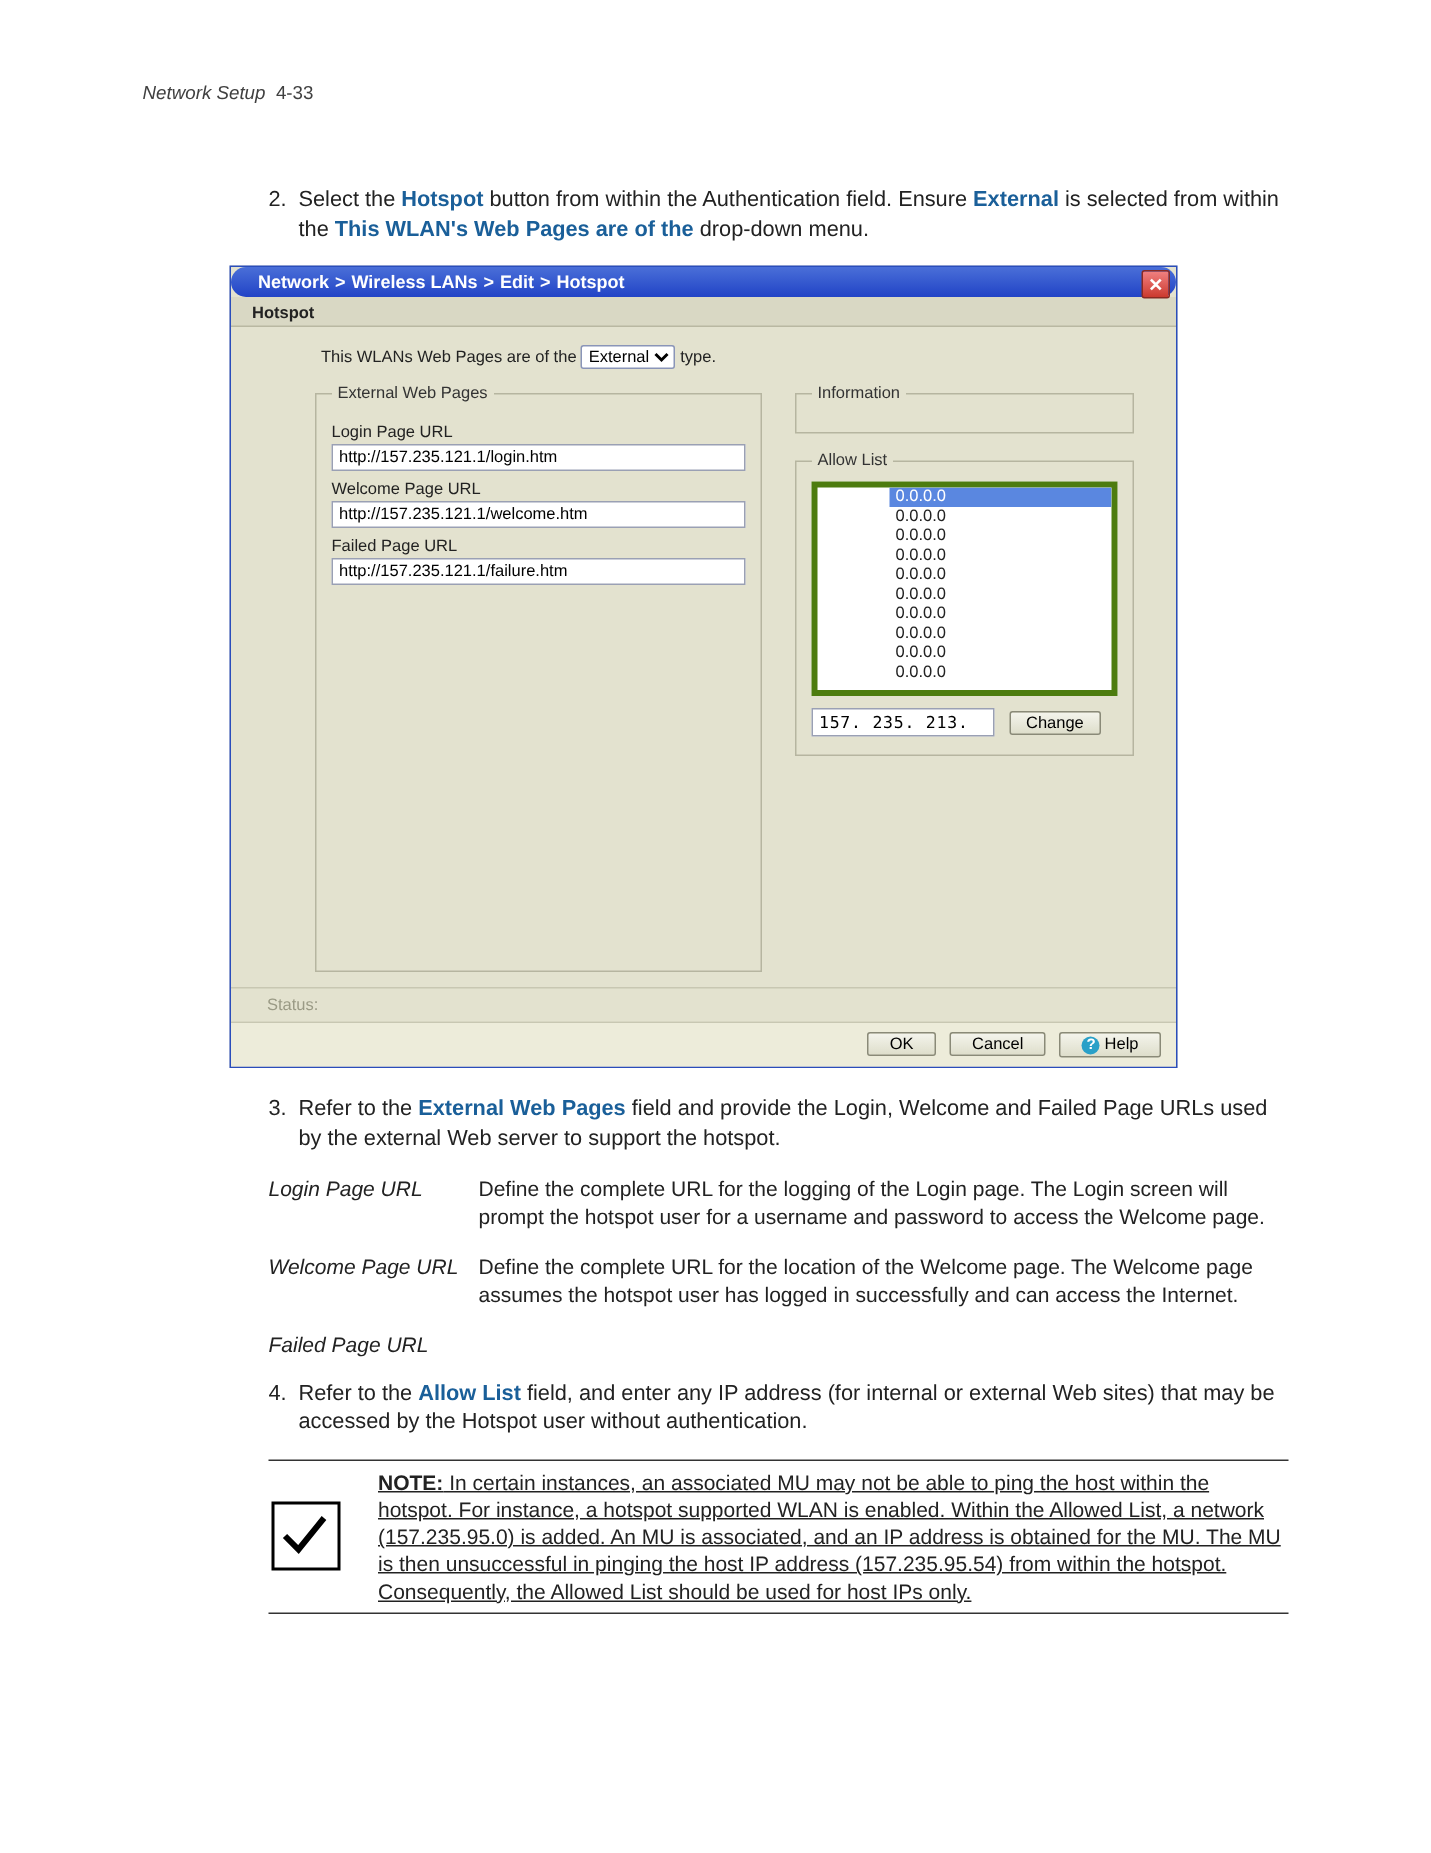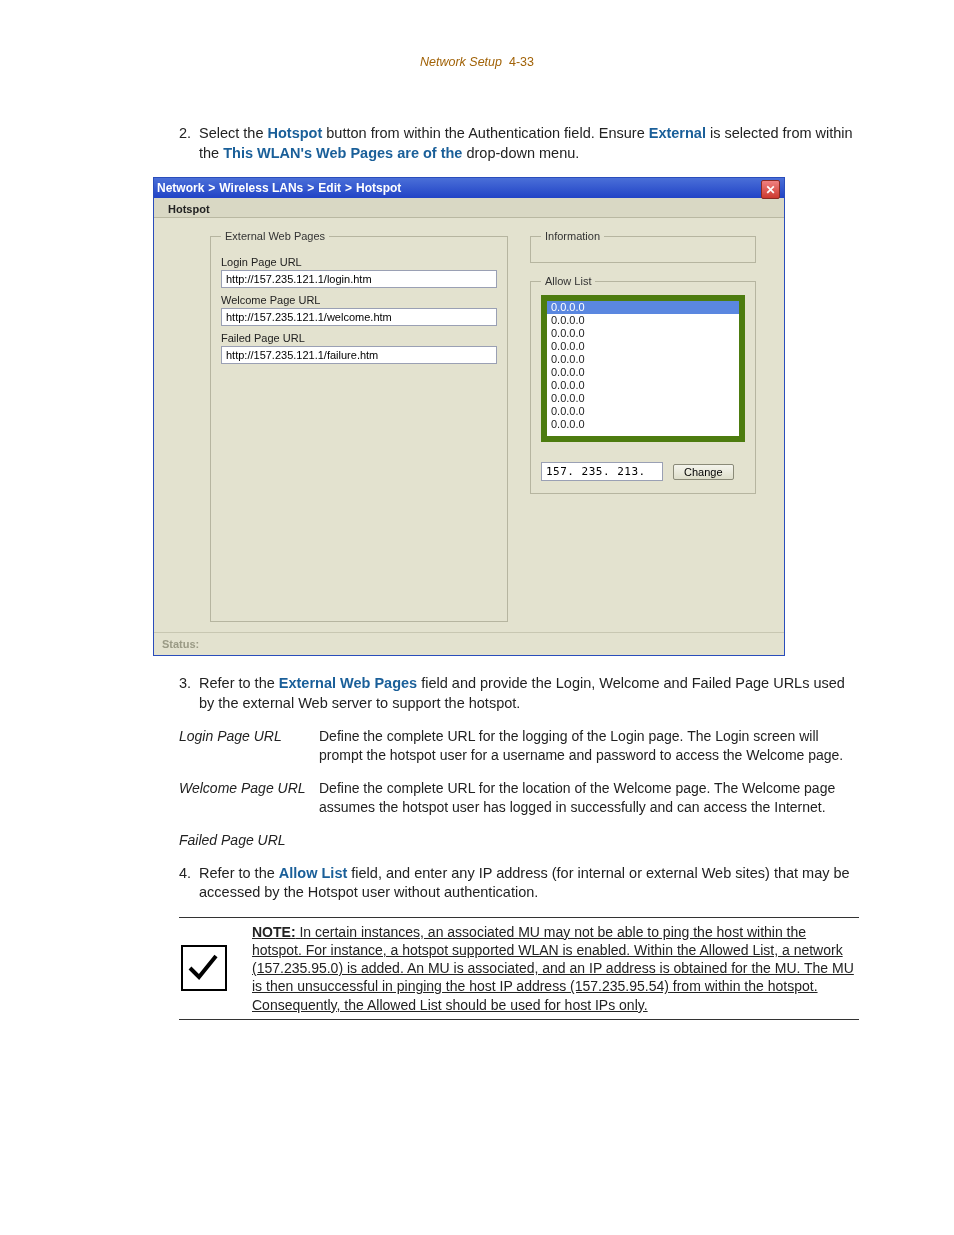--- a/index.html
+++ b/index.html
@@ -10,23 +10,23 @@
     background: #fff;
   }
   .page {
     width: 954px;
     min-height: 1235px;
     padding: 55px 95px 60px 95px;
     box-sizing: border-box;
     position: relative;
   }
   .running-head {
-    text-align: center;
+    text-align: left;
     font-size: 12.5px;
-    color: #a16207;
+    color: #404040;
     margin-bottom: 55px;
   }
   .running-head .title { font-style: italic; }
   .step { display: flex; margin: 0 0 14px 84px; font-size: 14.5px; line-height: 1.35; }
   .step .num { width: 20px; flex: none; }
   .step .body { flex: 1; }
   .boldblue { font-weight: bold; color: #1a5f99; }
 
   
   .dialog {
@@ -35,25 +35,26 @@
     border: 1px solid #2a4dbb;
     background: #e3e2cf;
     font-family: Tahoma, Arial, sans-serif;
     font-size: 11px;
     color: #222;
   }
   .titlebar {
     background: linear-gradient(#4a6fd8, #2143c6);
     color: #fff;
     font-weight: bold;
-    padding: 3px 3px;
+    padding: 3px 18px;
     display: flex;
     align-items: flex-start;
     position: relative;
     font-size: 12px;
+    border-radius: 10px;
   }
   .titlebar .sep { margin: 0 4px; font-weight: bold; }
   .closebtn {
     position: absolute; right: 4px; top: 2px;
     width: 17px; height: 17px;
     background: linear-gradient(#f08080,#cc3a2f);
     border: 1px solid #8a2a22;
     border-radius: 2px;
     display: flex; align-items: center; justify-content: center;
     color: #fff; font-weight: bold; font-size: 12px; line-height: 1;
@@ -99,25 +100,26 @@
     box-sizing: border-box;
     font-size: 11px;
     padding: 2px 4px;
     border: 1px solid #9aa0b4;
     background: #fff;
   }
 
   .info-text { text-align: center; line-height: 1.35; margin: 4px 0 10px 0; }
 
   .allowBox {
-    border: 6px solid #4d7c0f;
+    border: 4px solid #4d7c0f;
     background: #fff;
     height: 135px;
     overflow: hidden;
-    margin-bottom: 20px;
+    margin-bottom: 8px;
+    padding-left: 48px;
   }
   .allowBox .row { padding: 0 4px; line-height: 13px; }
   .allowBox .row.selected { background: #5a87e0; color: #fff; }
 
   .ipRow { display: flex; gap: 10px; align-items: center; }
   .ipInput {
     border: 1px solid #9aa0b4; background: #fff;
     padding: 2px 4px; font-size: 11px;
     width: 112px;
     font-family: monospace;
@@ -126,24 +128,23 @@
   .btn {
     border: 1px solid #8a8a78;
     background: linear-gradient(#f4f4ec,#dedecb);
     border-radius: 2px;
     font-size: 11px;
     padding: 1px 10px;
   }
 
   .statusrow {
     border-top: 1px solid #c8c7b2;
-    padding: 5px 8px;
+    padding: 5px 24px;
     color: #9a9a85;
     font-size: 11px;
-    font-weight: bold;
   }
   .btnrow {
     background: #edecda;
     border-top: 1px solid #c8c7b2;
     padding: 6px 10px;
     text-align: right;
   }
   .btnrow .btn { margin-left: 6px; padding: 1px 14px; }
   .helpbtn .q {
     display: inline-block;
@@ -210,20 +211,25 @@
       <span>Edit</span>
         <span class="sep">&gt;</span>
       <span>Hotspot</span>
       <div class="closebtn">✕</div>
     </div>
     <div class="tabrow">
       <div class="tab">Hotspot</div>
     </div>
 
     <div class="panel">
+      <div class="typeRow">
+        <span>This WLANs Web Pages are of the </span>
+        <select><option>External</option></select>
+        <span> type.</span>
+      </div>
 
       <div class="columns">
 
         <fieldset class="col-left" style="min-height:370px;">
           <legend>External Web Pages</legend>
           <div class="field-label">Login Page URL</div>
           <input class="text-input" value="http://157.235.121.1/login.htm" style="">
           <div class="field-label">Welcome Page URL</div>
           <input class="text-input" value="http://157.235.121.1/welcome.htm" style="">
           <div class="field-label">Failed Page URL</div>
@@ -252,20 +258,25 @@
             <div class="ipRow">
               <input class="ipInput" value="157. 235. 213.  1" style="">
               <button class="btn">Change</button>
             </div>
           </fieldset>
         </div>
       </div>
     </div>
 
     <div class="statusrow">Status:</div>
+    <div class="btnrow">
+      <button class="btn">OK</button>
+      <button class="btn">Cancel</button>
+      <button class="btn helpbtn"><span class="q">?</span><span>Help</span></button>
+    </div>
   </div>
 
   <div class="step">
     <div class="num">3.</div>
     <div class="body">
       <span>Refer to the </span><span class="boldblue">External Web Pages</span><span> field and provide the Login, Welcome and Failed Page URLs used by the external Web server to support the hotspot.</span>
     </div>
   </div>
 
   <div class="defs">

